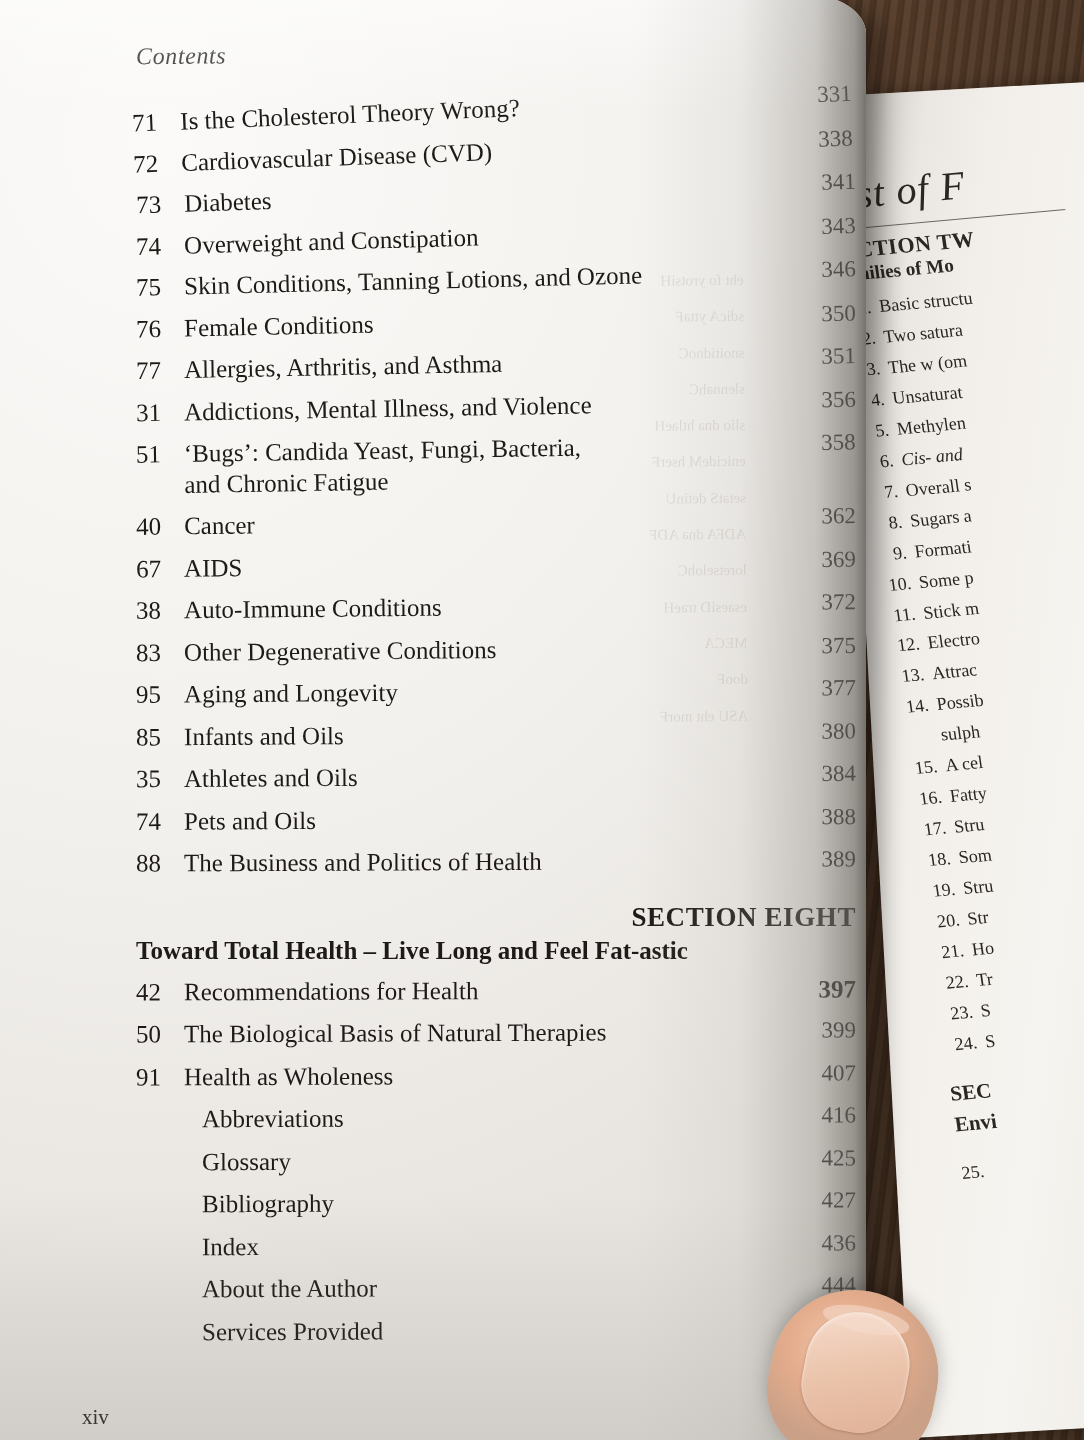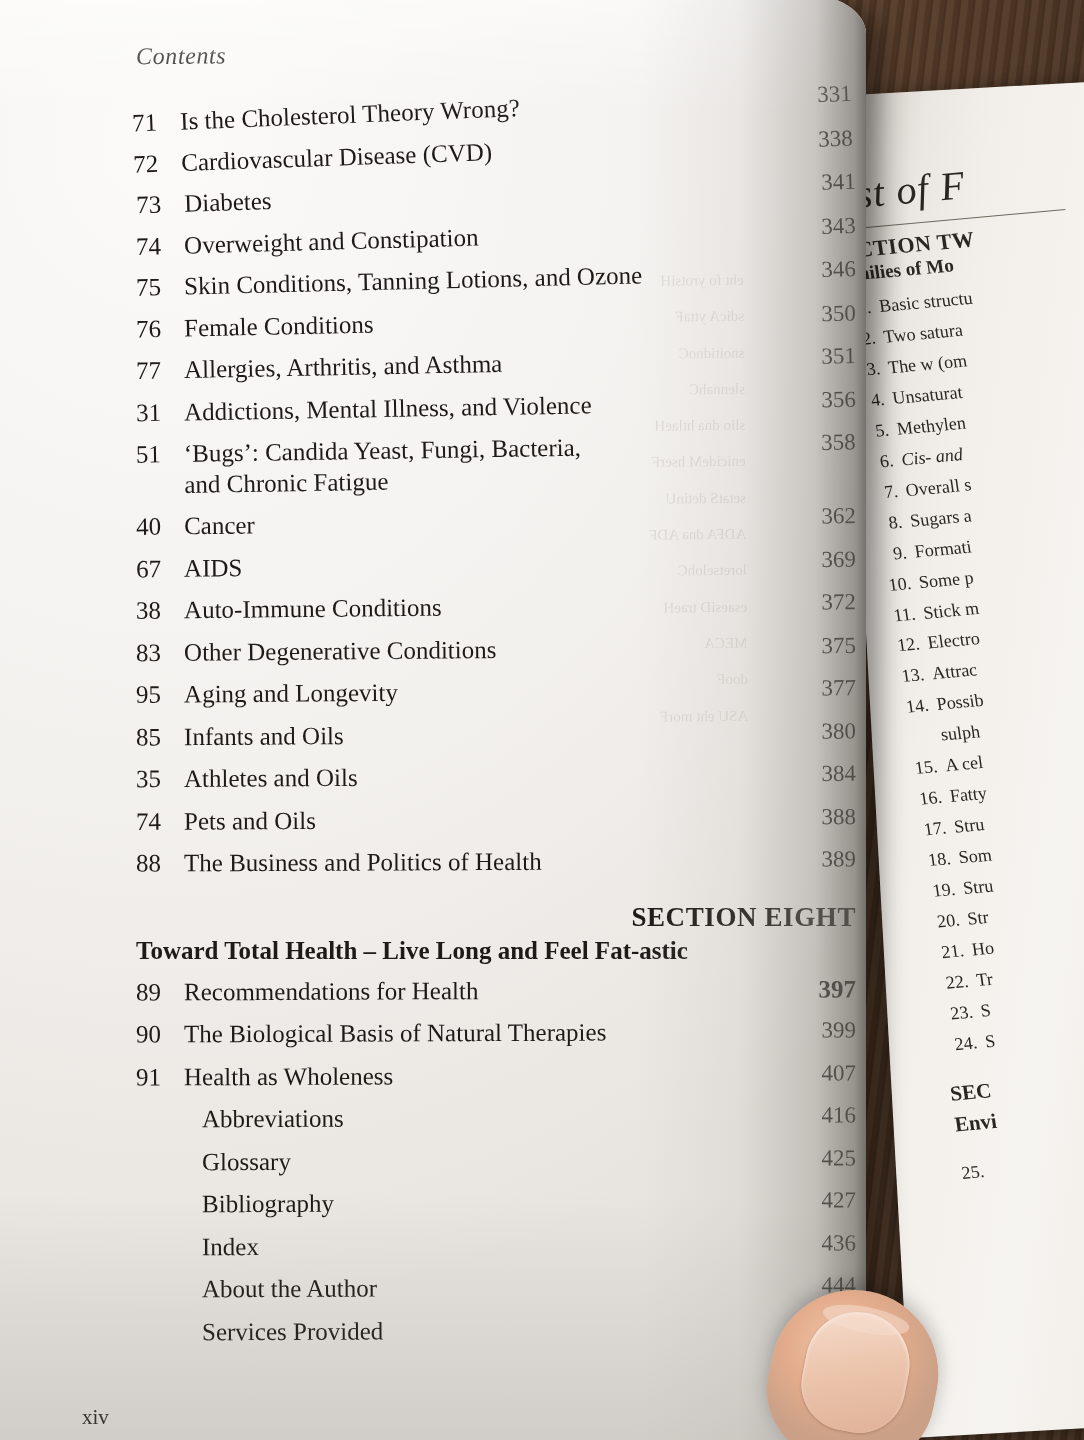--- a/index.html
+++ b/index.html
@@ -481,27 +481,27 @@
         <div class="entry r18">
           <span class="no">88</span>
           <span class="ttl">The Business and Politics of Health</span>
           <span class="pg">389</span>
         </div>
 
         <div class="section-head">SECTION EIGHT</div>
         <div class="section-sub">Toward Total Health – Live Long and Feel Fat-astic</div>
 
         <div class="entry bold r18">
-          <span class="no">89</span>
+          <span class="no">42</span>
           <span class="ttl">Recommendations for Health</span>
           <span class="pg">397</span>
         </div>
 
         <div class="entry r18">
-          <span class="no">90</span>
+          <span class="no">50</span>
           <span class="ttl">The Biological Basis of Natural Therapies</span>
           <span class="pg">399</span>
         </div>
 
         <div class="entry r18">
           <span class="no">91</span>
           <span class="ttl">Health as Wholeness</span>
           <span class="pg">407</span>
         </div>
 

